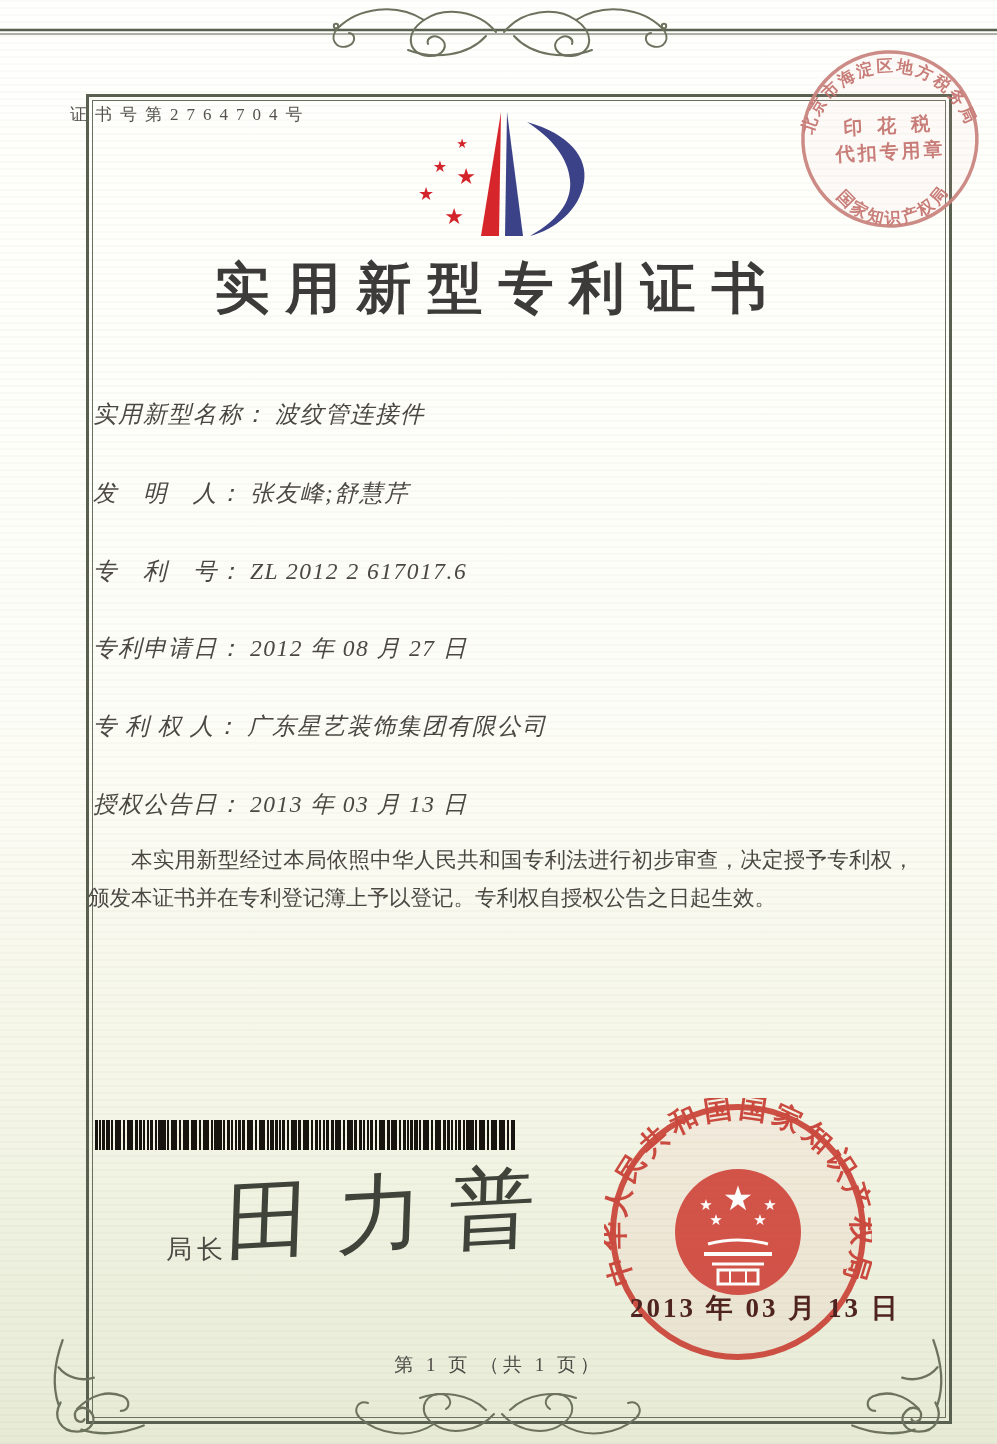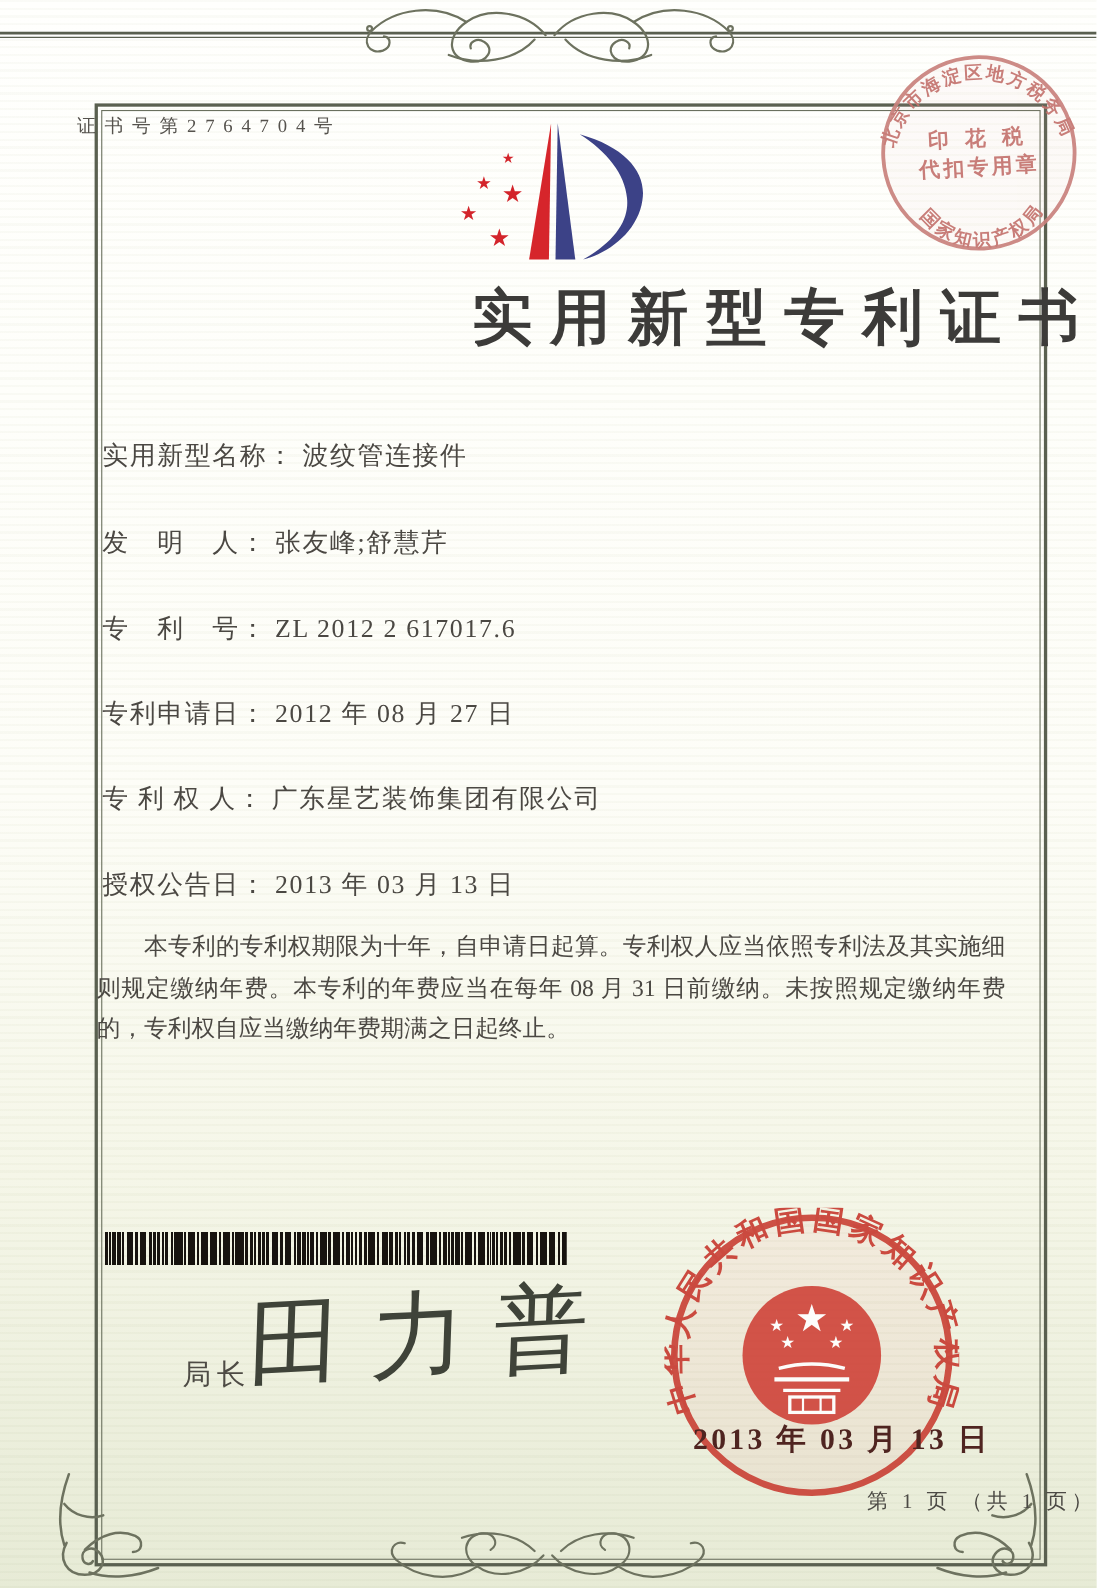--- a/index.html
+++ b/index.html
@@ -8,40 +8,40 @@
     font-family:"Liberation Serif","DejaVu Serif",serif;
     background:linear-gradient(180deg,#fffffd 0%,#fdfdf7 50%,#f5f6e8 74%,#ebeedb 92%,#e7ebd6 100%);
   }
   .texture{position:absolute;inset:0;pointer-events:none;
     background:repeating-linear-gradient(0deg,rgba(160,170,130,0.05) 0 2px,transparent 2px 7px);
     mix-blend-mode:multiply;}
   .frame{position:absolute;left:86px;top:94px;width:860px;height:1324px;border:3px solid #5a6050;}
   .frame-inner{position:absolute;inset:3px;border:1px solid #6a705e;}
   .cert-no{position:absolute;left:70px;top:103px;font-size:17px;letter-spacing:8px;color:#55524d;}
   .logo{position:absolute;left:390px;top:82px;width:232px;height:176px;}
-  .title{position:absolute;left:0;top:252px;width:100%;text-align:right;
+  .title{position:absolute;left:0;top:252px;width:100%;text-align:center;
     font-size:55px;font-weight:600;letter-spacing:16px;color:#3c3b39;}
   .tax-seal{position:absolute;left:797px;top:40px;width:186px;height:202px;transform:rotate(-3deg);opacity:.92;}
-  .field{position:absolute;left:93px;font-size:23.5px;color:#4b4843;letter-spacing:1.5px;white-space:nowrap;}
+  .field{position:absolute;left:93px;font-size:23.5px;color:#4b4843;letter-spacing:1.5px;white-space:nowrap;font-style:italic;}
   .field .val{margin-left:7px;}
   .paras{position:absolute;left:88px;top:842px;width:826px;font-size:21.5px;line-height:37.5px;
     color:#4b4843;text-align:justify;}
   .paras p{margin:0;text-indent:2em;}
   .barcode{position:absolute;left:95px;top:1120px;width:420px;height:30px;
     background-image:
       repeating-linear-gradient(90deg,#17130f 0 2px,transparent 2px 4px),
       repeating-linear-gradient(90deg,#17130f 0 1px,transparent 1px 7px),
       repeating-linear-gradient(90deg,#17130f 0 3px,transparent 3px 11px);}
   .director{position:absolute;left:166px;top:1232px;font-size:26px;letter-spacing:5px;color:#4e4b45;}
   .signature{position:absolute;left:225px;top:1156px;font-size:86px;letter-spacing:26px;
     color:#3f4339;transform:rotate(-3deg) skewX(-5deg);font-weight:500;white-space:nowrap;}
   .office-seal{position:absolute;left:604px;top:1098px;width:268px;height:268px;opacity:.9;}
   .issue-date{position:absolute;left:630px;top:1290px;font-size:27px;letter-spacing:3px;
     color:#4f2420;font-weight:600;white-space:nowrap;}
-  .footer{position:absolute;left:0;top:1352px;width:100%;text-align:right;
+  .footer{position:absolute;left:0;top:1352px;width:100%;text-align:center;
     font-size:19px;letter-spacing:4px;color:#4c4a45;}
   .ornament{position:absolute;pointer-events:none;}
   svg text{font-family:"Liberation Serif","DejaVu Serif",serif;}
 </style>
 </head>
 <body>
 
 <div class="texture"></div>
 
 <svg class="ornament" style="left:0;top:0;width:997px;height:72px" viewBox="0 0 997 72">
@@ -151,21 +151,21 @@
   <span>专利申请日：</span><span class="val">2012 年 08 月 27 日</span>
 </div>
 <div class="field" style="top:710px">
   <span>专 利 权 人：</span><span class="val">广东星艺装饰集团有限公司</span>
 </div>
 <div class="field" style="top:788px">
   <span>授权公告日：</span><span class="val">2013 年 03 月 13 日</span>
 </div>
 
 <div class="paras">
-  <p>本专利的专利权期限为十年，自申请日起算。专利权人应当依照专利法及其实施细则规定缴纳年费。本专利的年费应当在每年 08 月 31 日前缴纳。未按照规定缴纳年费的，专利权自应当缴纳年费期满之日起终止。</p>
+  <p>本实用新型经过本局依照中华人民共和国专利法进行初步审查，决定授予专利权，颁发本证书并在专利登记簿上予以登记。专利权自授权公告之日起生效。</p>
 </div>
 
 <div class="barcode"></div>
 
 <div class="director">局长</div>
 <div class="signature">田力普</div>
 
 <svg class="office-seal" viewBox="0 0 268 268">
   <circle cx="134" cy="134" r="125" fill="rgba(230,90,80,0.07)" stroke="#c93f34" stroke-width="6"></circle>
   <defs>

